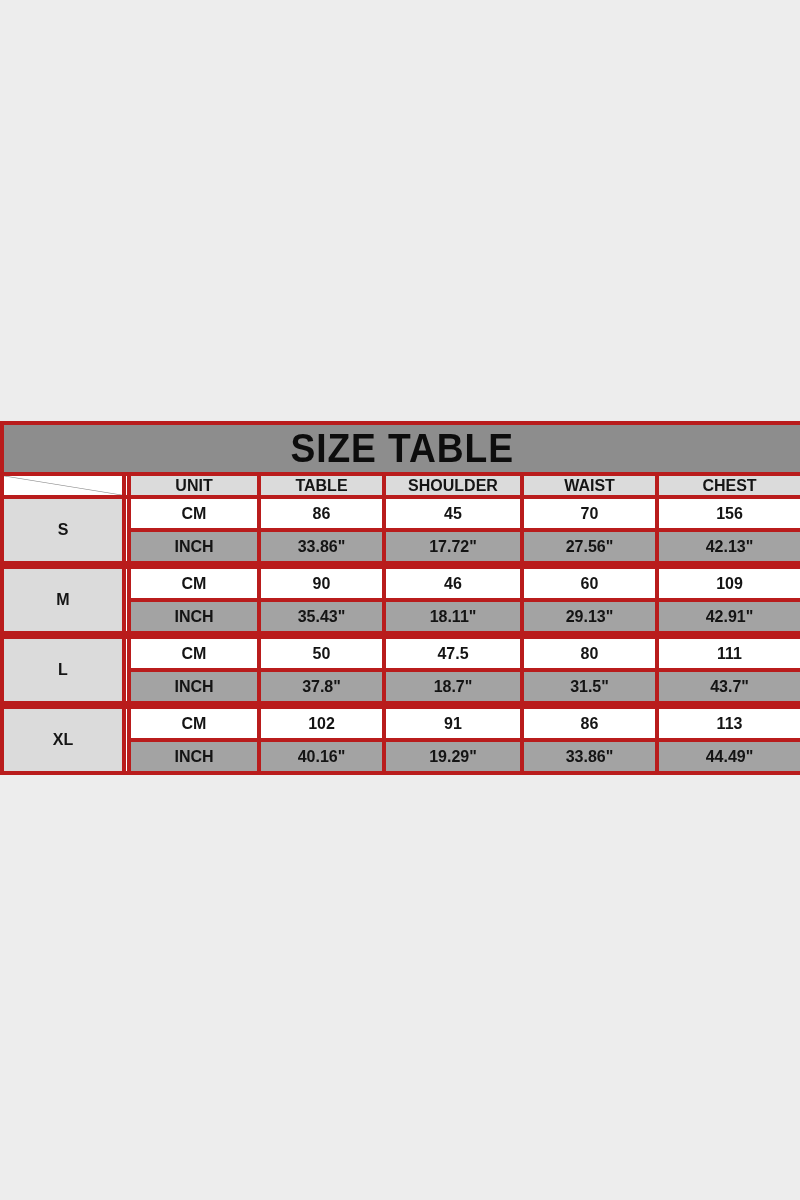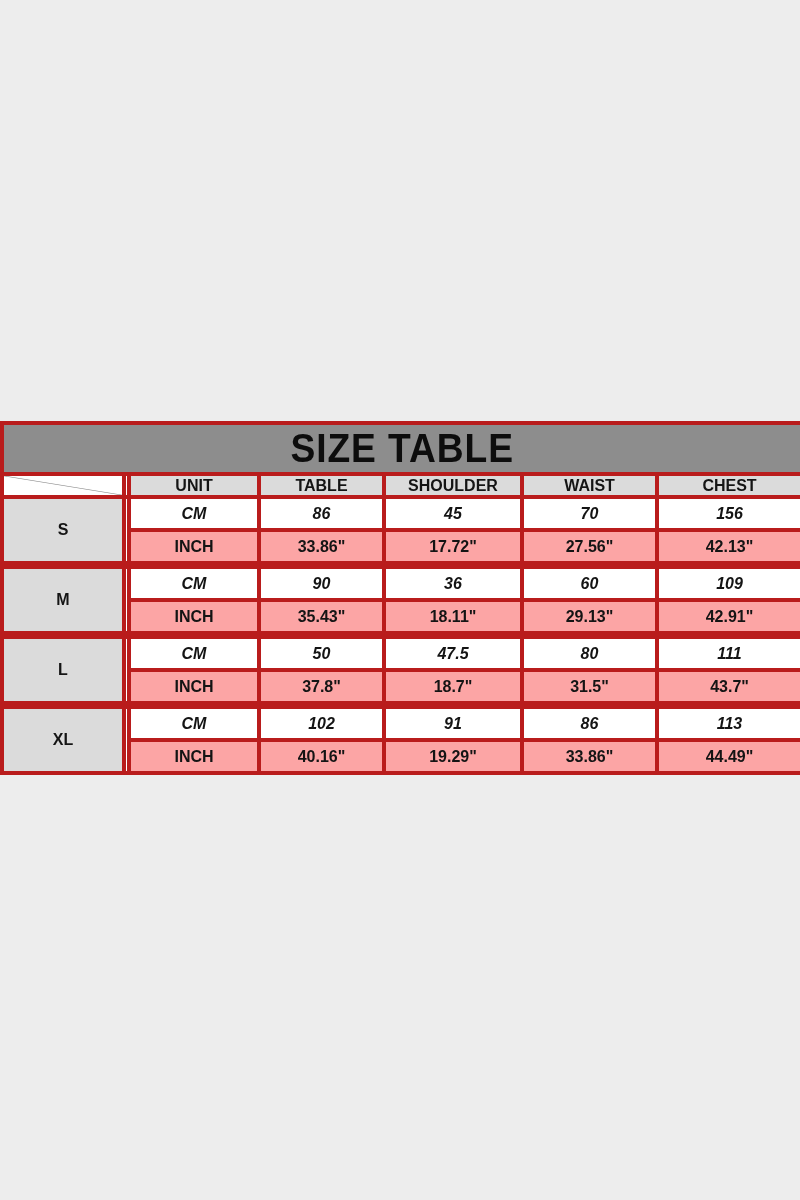--- a/index.html
+++ b/index.html
@@ -57,22 +57,22 @@
   th.colhead { background: #dbdbdb; }
 
   td.corner {
     background: #ffffff;
     position: relative;
   }
   td.corner svg { position: absolute; top: 0; left: 0; width: 100%; height: 100%; display: block; }
 
   td.size-cell { background: #dbdbdb; }
 
-  tr.cm-row  td.val-cell  { background: #ffffff; font-style: italic; }
-  tr.inch-row td.val-cell { background: #fca5a5; }
+  tr.cm-row  td.val-cell  { background: #ffffff; }
+  tr.inch-row td.val-cell { background: #a3a3a3; }
 
   td.gap-col, tr.gap-row td {
     border: none;
     background: #ffffff;
   }
 </style>
 </head>
 <body>
 
 <div class="stage">
@@ -126,21 +126,21 @@
     </tr>
     <tr class="gap-row">
           <td colspan="7"></td>
         </tr>
 
     <tr class="data-row cm-row">
       <td class="size-cell" rowspan="2">M</td>
       <td class="gap-col" rowspan="2"></td>
       <td class="val-cell">CM</td>
       <td class="val-cell">90</td>
-      <td class="val-cell">36</td>
+      <td class="val-cell">46</td>
       <td class="val-cell">60</td>
       <td class="val-cell">109</td>
     </tr>
     <tr class="data-row inch-row">
       <td class="val-cell">INCH</td>
       <td class="val-cell">35.43"</td>
       <td class="val-cell">18.11"</td>
       <td class="val-cell">29.13"</td>
       <td class="val-cell">42.91"</td>
     </tr>

